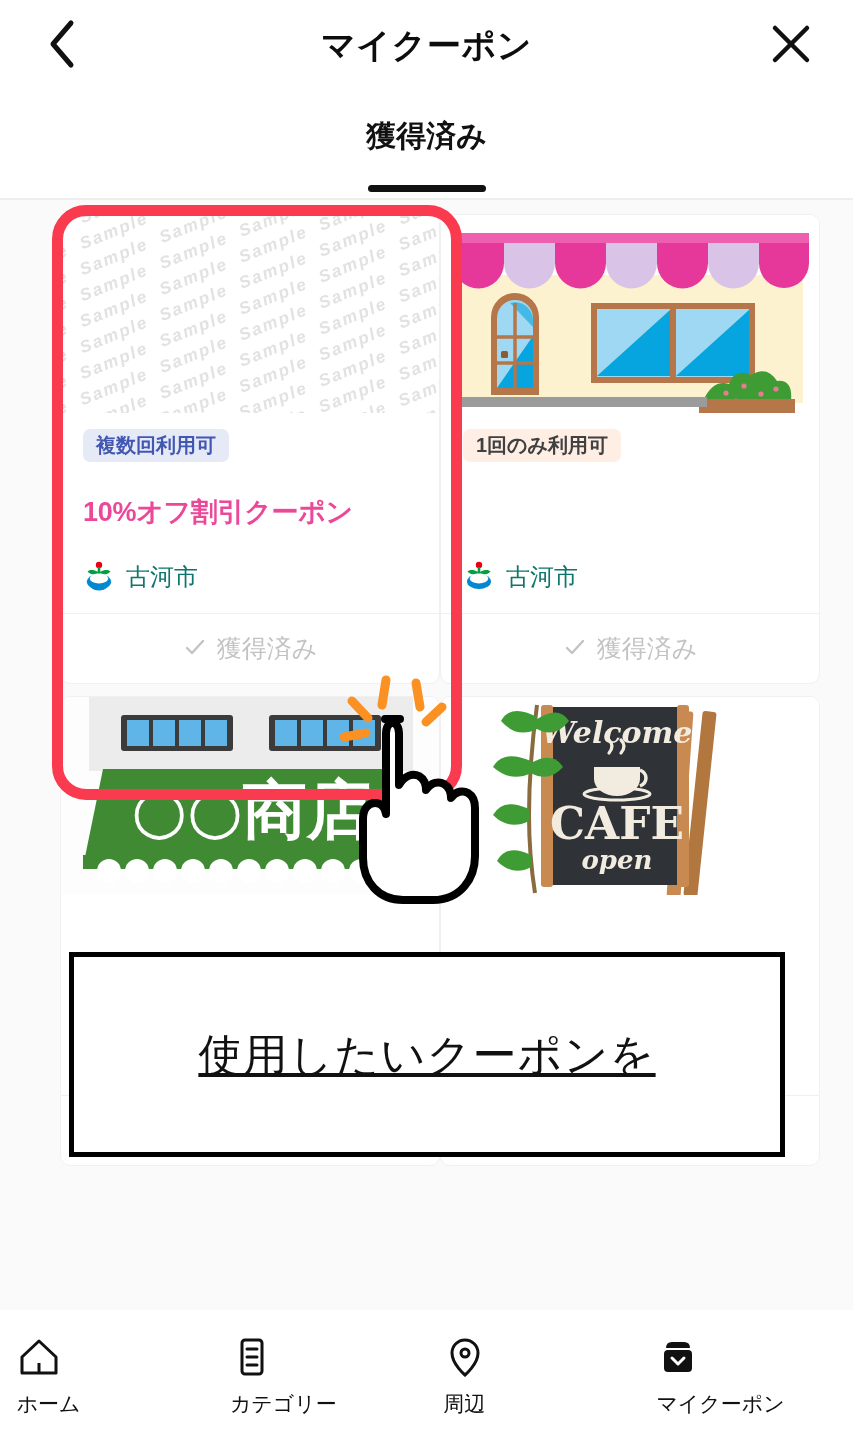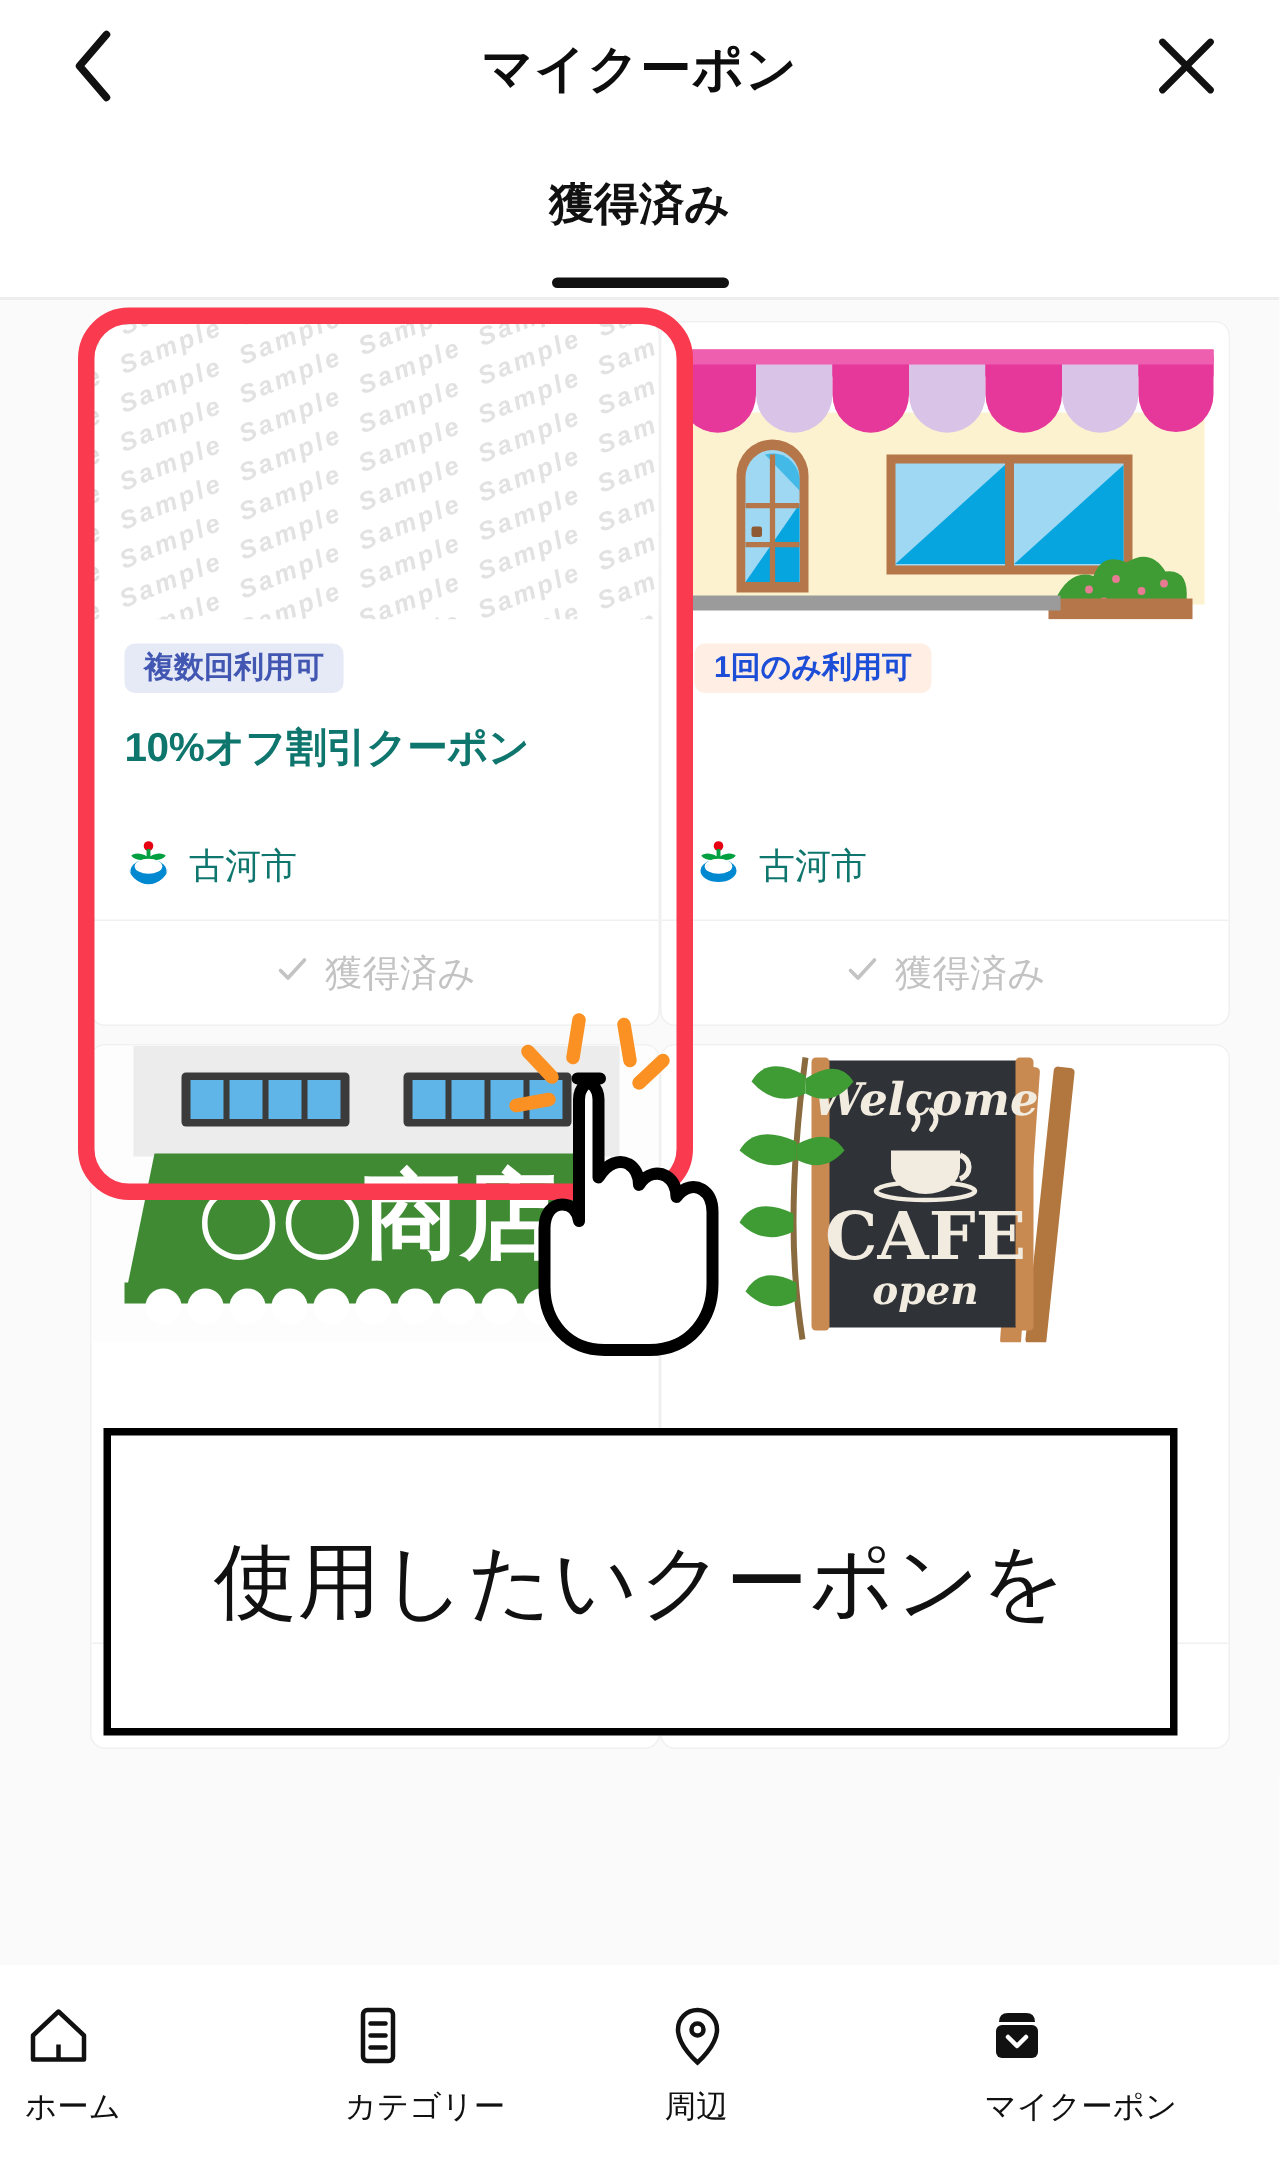--- a/index.html
+++ b/index.html
@@ -45,23 +45,23 @@
     width:380px; cursor:pointer;
   }
   .card:nth-child(even) { justify-self:end; }
   .card-img { width:100%; height:198px; position:relative; overflow:hidden; background:#fff; }
   .card-body { padding: 16px 22px 0 22px; height:200px; position:relative; }
   .badge {
     display:inline-block; padding:6px 13px 7px 13px; border-radius:7px;
     font-size:20px; font-weight:700; line-height:1;
   }
   .badge.blue { background:#e6eaf7; color:#4257b2; }
-  .badge.orange { background:#ffeee4; color:#1d4ed8; }
+  .badge.orange { background:#ffeee4; color:#404040; }
   .card-title {
-    margin-top:18px; font-size:27px; font-weight:700; color:#0f766e; line-height:1.35;
+    margin-top:32px; font-size:27px; font-weight:700; color:#ec4899; line-height:1.35;
     letter-spacing:-.3px;
   }
   .merchant {
     position:absolute; left:22px; bottom:18px; display:flex; align-items:center; gap:11px;
   }
   .merchant-name { font-size:24px; color:#0f766e; }
   .card-foot {
     border-top:1px solid #f0f0f0; height:70px;
     display:flex; align-items:center; justify-content:center; gap:10px;
   }
@@ -84,22 +84,22 @@
 
   
   .hand-cursor { position:absolute; left:330px; top:675px; width:200px; height:230px; z-index:50; pointer-events:none;}
 
   
   .instruction {
     position:absolute; left:69px; top:952px; width:716px; height:205px;
     background:#fff; border:5px solid #000; z-index:45;
     display:flex; flex-direction:column; align-items:center; justify-content:center;
   }
-  .instruction .line { font-size:55px; color:#111; line-height:1.22; letter-spacing:1px;
-                       font-family:"DejaVu Sans","Liberation Sans",sans-serif; }
+  .instruction .line { font-size:44px; color:#111; line-height:1.22; letter-spacing:1px;
+                       font-family:"DejaVu Sans","Liberation Sans",sans-serif;text-decoration:underline; }
 
   
   .bottom-nav {
     position:absolute; bottom:0; left:0; width:853px; height:130px;
     background:#fff; display:flex; align-items:center; justify-content:space-around;
     border-top:1px solid #fff;
   }
   .nav-item { display:flex; flex-direction:column; align-items:flex-start; gap:10px; width:180px; cursor:pointer;}
   .nav-label { font-size:21px; color:#111; }
   .nav-icon { height:46px; display:flex; align-items:center; justify-content:center; }

